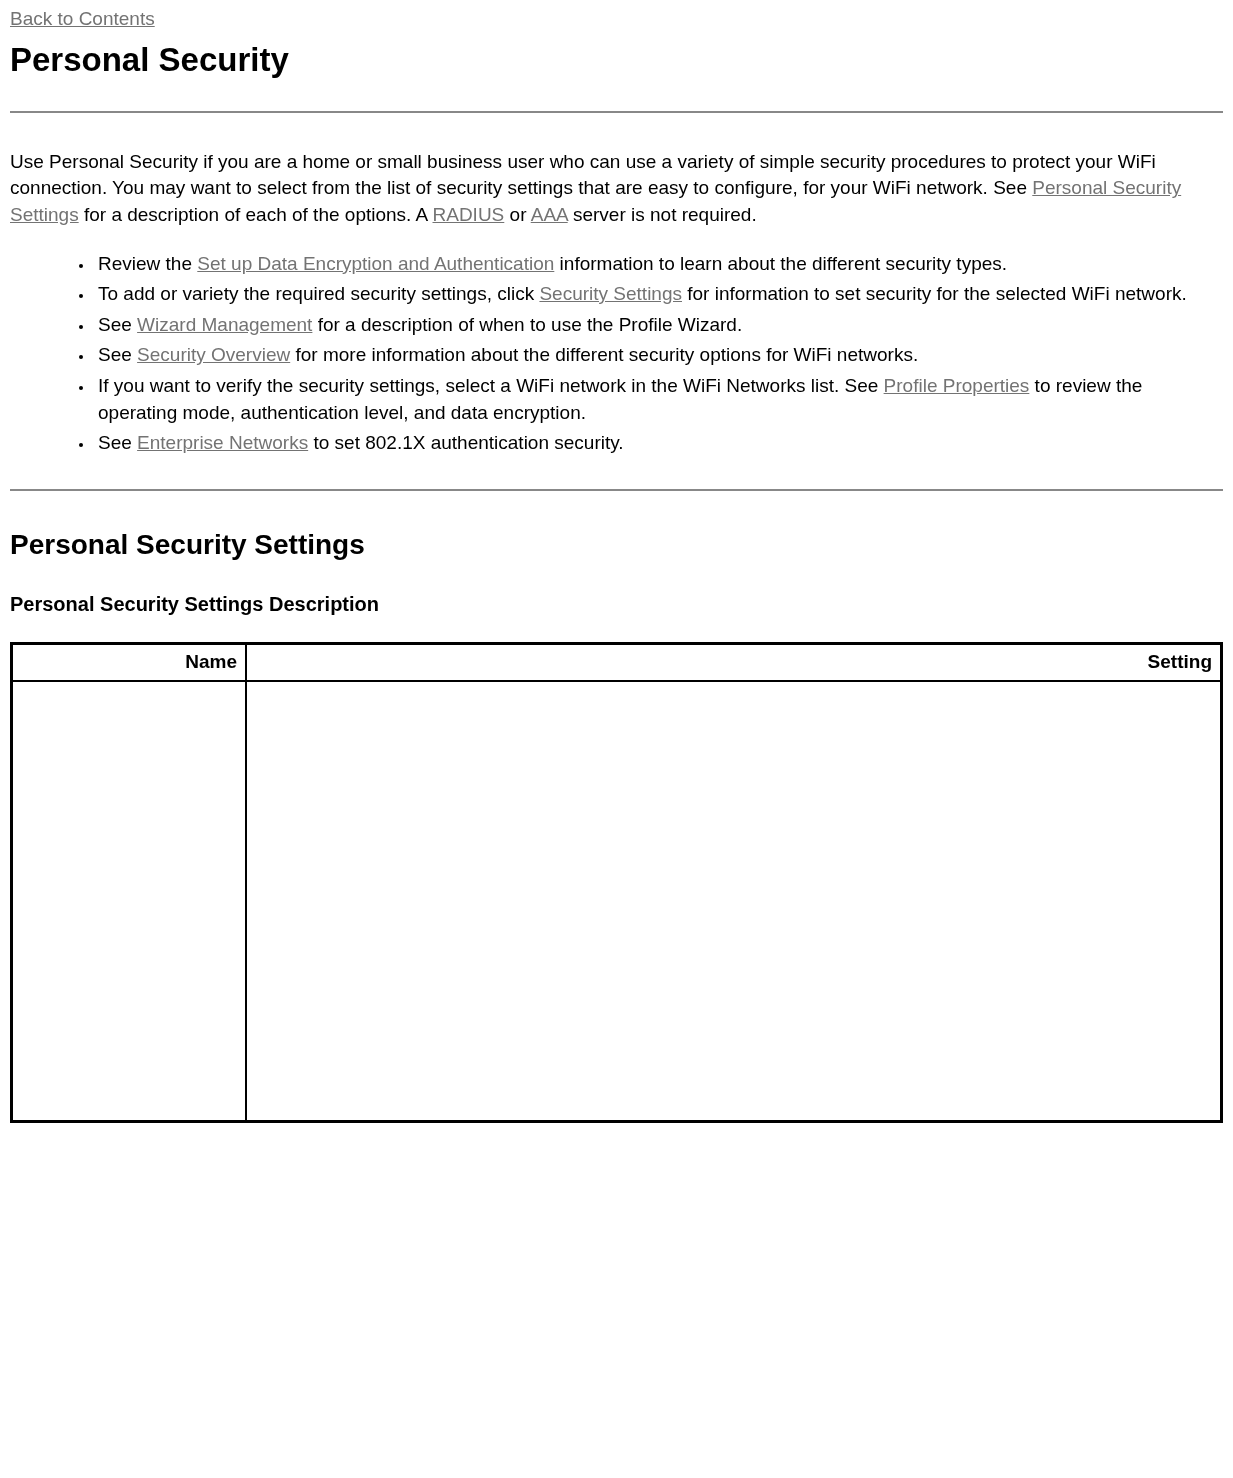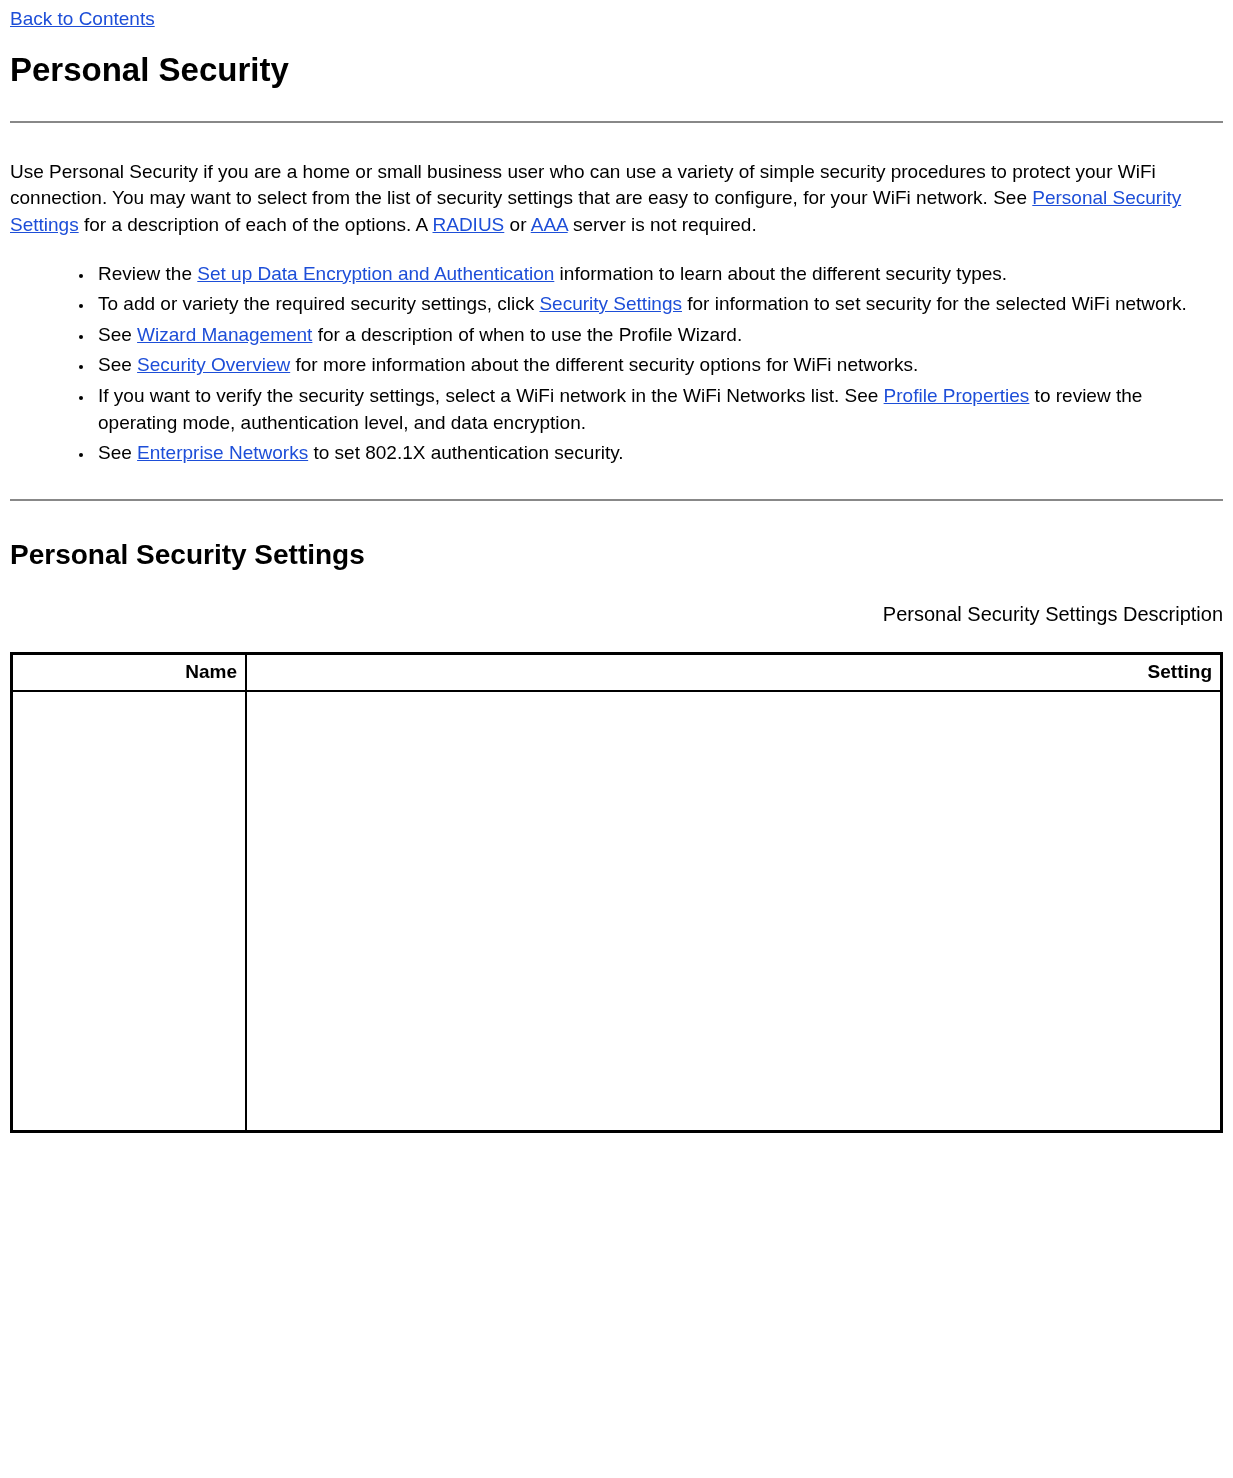--- a/index.html
+++ b/index.html
@@ -6,38 +6,37 @@
     font-family: Verdana, Geneva, sans-serif;
     font-size: 19px;
     line-height: 1.4;
     margin: 0;
     padding: 6px 10px 10px 10px;
     background: #fff;
     color: #000;
     width: 1213px;
   }
   a {
-    color: #1d4ed8;
+    color: #737373;
     text-decoration: underline;
   }
   h1.page-title {
     font-size: 33px;
     font-weight: bold;
-    margin: 12px 0 28px 0;
+    margin: 2px 0 28px 0;
   }
   h2.section-title {
     font-size: 28px;
     font-weight: bold;
     margin: 34px 0 24px 0;
   }
   h3.sub-title {
     font-size: 20px;
-    font-weight: normal;
+    font-weight: bold;
     margin: 26px 0 24px 0;
-    text-align: right;
   }
   hr {
     border: none;
     border-top: 2px solid #888;
     margin: 26px 0 36px 0;
   }
   hr.thin {
     border-top: 2px solid #888;
     margin: 32px 0 10px 0;
   }

